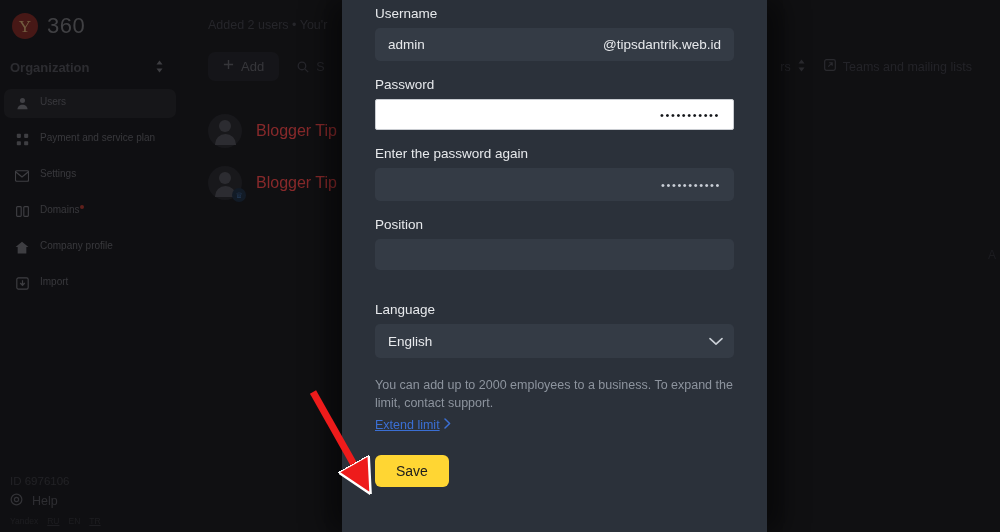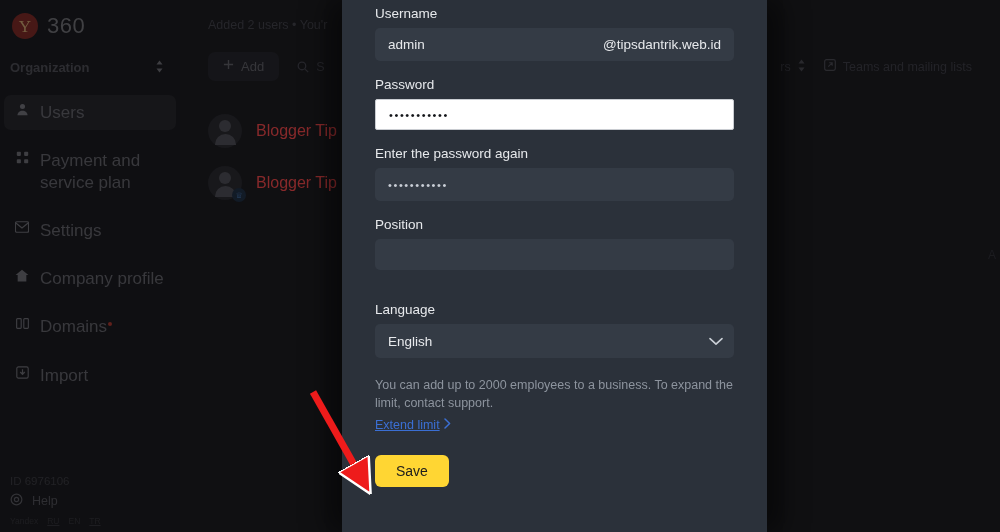--- a/index.html
+++ b/index.html
@@ -34,22 +34,22 @@
   .org-row {
     display: flex; align-items: center; justify-content: space-between;
     padding: 0 16px 0 10px; height: 30px; margin-top: 10px; font-weight: bold;
   }
   .org-name { color: #4a4a50; font-size: 13px; }
   .org-caret { color: #5a5a60; font-size: 10px; line-height: 0.8; text-align: center; }
 
   .nav { margin-top: 4px; }
   .nav-item {
     display: flex; align-items: flex-start; gap: 10px;
-    padding: 7px 10px 7px 10px; margin: 13px 4px;
-    color: #5f5f65; font-size: 17px; border-radius: 7px;
+    padding: 7px 10px 7px 10px; margin: 7px 4px;
+    color: #5f5f65; font-size: 10px; border-radius: 7px;
     line-height: 1.25; position: relative;
   }
   .nav-item.active { background: #222226; }
   .nav-ico { width: 16px; flex: 0 0 16px; height: 15px; display: flex; align-items: center; justify-content: center; color: #6a6a70; }
   .nav-ico svg { display: block; }
   .nav-label { padding-top: 0px; }
   .dot-badge {
     display: inline-block; width: 4px; height: 4px; border-radius: 50%;
     background: #a8342a; vertical-align: super; margin-left: 1px;
   }
@@ -103,21 +103,21 @@
     overflow: hidden;
     box-shadow: -14px 0 26px rgba(0,0,0,0.45), 14px 0 26px rgba(0,0,0,0.45);
   }
   .modal-inner { padding: 0 33px; }
   .field { padding-top: 0; }
   .f-label { color: #e7e9ec; font-size: 13.5px; margin: 0 0 7px 0; }
   .f-gap { height: 16px; }
   .f-input {
     height: 33px; background: #343b45; border-radius: 5px;
     display: flex; align-items: center; padding: 0 13px;
-    color: #e7e9ec; font-size: 13.5px;
+    color: #e7e9ec; font-size: 13.5px; justify-content: flex-end;
   }
   .f-input .spacer { flex: 1 1 auto; }
   .f-domain { color: #e7e9ec; font-size: 13.5px; }
   .f-input.white {
     background: #ffffff; border: 1px solid #c9ccd1;
     color: #14161a; letter-spacing: 1.6px; font-size: 11px;
     height: 31px; border-radius: 2px;
   }
   .f-input.pw2 { color: #c9ced6; letter-spacing: 1.6px; font-size: 11px; }
   .f-select {
@@ -195,35 +195,35 @@
             <svg width="14" height="12" viewBox="0 0 16 13">
                 <rect x="0.5" y="0.5" width="15" height="12" rx="1.5" fill="none" stroke="#6a6a70" stroke-width="1.4"></rect>
                 <path d="M1 2 L8 7.5 L15 2" fill="none" stroke="#6a6a70" stroke-width="1.4"></path>
               </svg>
           </span>
           <span class="nav-label">Settings</span>
         </div>
 
         <div class="nav-item">
           <span class="nav-ico">
-            <svg width="14" height="13" viewBox="0 0 16 15">
-                <path d="M8 0.8 L15.4 7 L13 7 L13 14.4 L3 14.4 L3 7 L0.6 7 Z" fill="#6a6a70"></path>
-              </svg>
-          </span>
-          <span class="nav-label">Company profile</span>
-        </div>
-
-        <div class="nav-item">
-          <span class="nav-ico">
             <svg width="13" height="13" viewBox="0 0 16 16">
                 <rect x="0.8" y="2" width="5.6" height="12" rx="1" fill="none" stroke="#6a6a70" stroke-width="1.4"></rect>
                 <rect x="9.6" y="2" width="5.6" height="12" rx="1" fill="none" stroke="#6a6a70" stroke-width="1.4"></rect>
               </svg>
           </span>
           <span class="nav-label"><span>Domains</span><i class="dot-badge"></i></span>
+        </div>
+
+        <div class="nav-item">
+          <span class="nav-ico">
+            <svg width="14" height="13" viewBox="0 0 16 15">
+                <path d="M8 0.8 L15.4 7 L13 7 L13 14.4 L3 14.4 L3 7 L0.6 7 Z" fill="#6a6a70"></path>
+              </svg>
+          </span>
+          <span class="nav-label">Company profile</span>
         </div>
 
         <div class="nav-item">
           <span class="nav-ico">
             <svg width="13" height="13" viewBox="0 0 16 16">
                 <rect x="1" y="1" width="14" height="14" rx="2" fill="none" stroke="#6a6a70" stroke-width="1.4"></rect>
                 <path d="M8 4 L8 10 M5.2 7.4 L8 10.2 L10.8 7.4" fill="none" stroke="#6a6a70" stroke-width="1.5"></path>
               </svg>
           </span>
           <span class="nav-label">Import</span>

